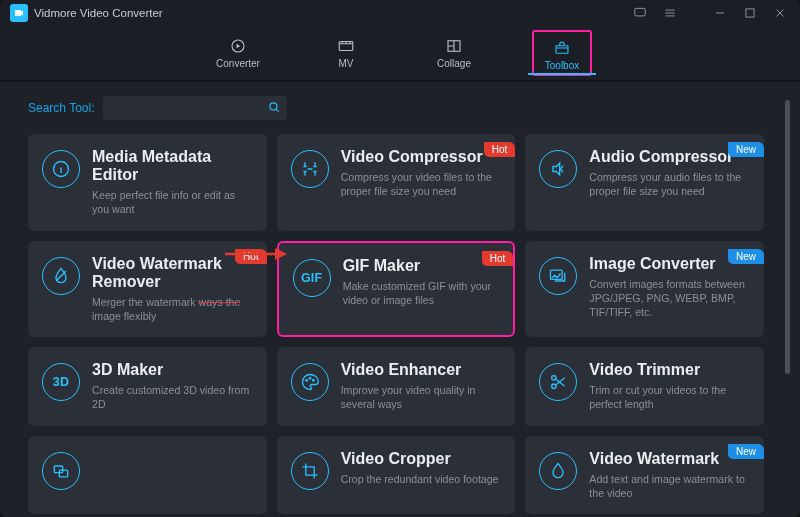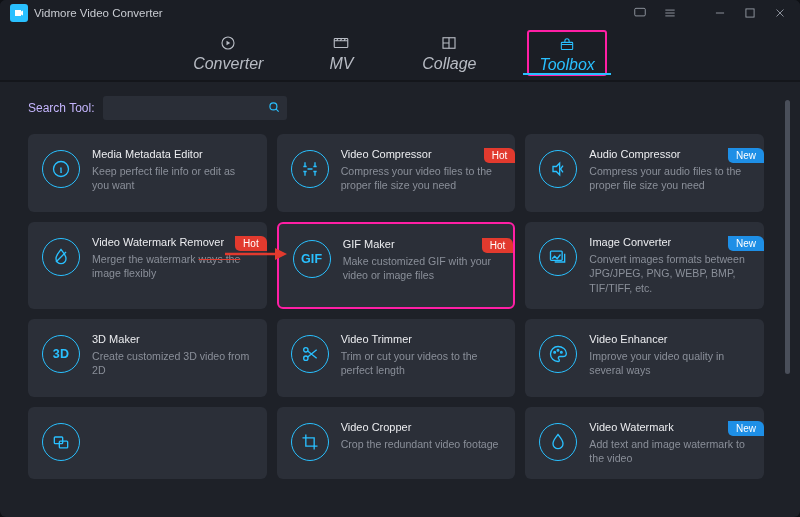--- a/index.html
+++ b/index.html
@@ -44,37 +44,37 @@
   
   .tabs{
     height:56px;background:var(--top);border-bottom:2px solid #14161b;
     display:flex;align-items:stretch;justify-content:center;gap:48px;
   }
   .tab{
     display:flex;flex-direction:column;align-items:center;justify-content:center;
     gap:3px;color:#b8bcc4;min-width:60px;position:relative;cursor:pointer;
   }
   .tab svg{width:22px;height:18px;stroke:#b8bcc4;fill:none;stroke-width:1.5;}
-  .tab span{font-size:16px;font-style:italic;}
+  .tab span{font-size:10px;}
   .tab.active{color:var(--accent);}
   .tab.active svg{stroke:var(--accent);}
   .tab.active::after{
     content:"";position:absolute;bottom:-1px;left:-6px;right:-6px;height:2px;
     background:var(--accent);
   }
   .tab.highlight{
     border:2px solid var(--magenta);border-radius:3px;padding:4px 10px 0;
     margin-top:4px;margin-bottom:4px;
   }
   
   .content{
     flex:1;padding:14px 10px 0 28px;position:relative;overflow:hidden;
   }
   .search-row{display:flex;align-items:center;gap:8px;margin-bottom:14px;}
-  .search-label{color:#c4b5fd;font-size:12px;}
+  .search-label{color:#0ea5e9;font-size:12px;}
   .search-box{
     flex:0 0 180px;height:24px;background:#2a2e37;border-radius:3px;
     display:flex;align-items:center;padding:0 6px;justify-content:space-between;
   }
   .search-box input{
     flex:1;background:transparent;border:none;outline:none;color:var(--text);
     font-size:11.5px;min-width:0;
   }
   .search-box .sicon svg{width:14px;height:14px;stroke:var(--accent);fill:none;stroke-width:2;}
   .grid{
@@ -89,24 +89,24 @@
   .card .cicon{
     flex:0 0 38px;width:38px;height:38px;border:1.6px solid var(--accent);
     border-radius:50%;display:flex;align-items:center;justify-content:center;
     margin-top:2px;
   }
   .card .cicon.text{
     color:var(--accent);font-weight:600;font-size:12.5px;letter-spacing:.2px;
   }
   .card .cicon svg{width:20px;height:20px;stroke:var(--accent);fill:none;stroke-width:1.6;}
   .card .ctext{flex:1;min-width:0;}
-  .card .ctitle{color:#ecedf0;font-size:11px;font-weight:400;margin-bottom:4px;}
+  .card .ctitle{color:#ecedf0;font-size:16px;font-weight:700;margin-bottom:4px;}
   .card .cdesc{color:var(--text-dim);font-size:10.6px;line-height:1.35;}
   .badge{
-    position:absolute;top:14px;right:0;padding:2px 8px;font-size:10px;color:#fff;
+    position:absolute;top:8px;right:0;padding:2px 8px;font-size:10px;color:#fff;
     border-top-right-radius:6px;border-bottom-left-radius:5px;
   }
   .badge.hot{background:var(--hot);}
   .badge.new{background:var(--new);}
   .card.highlight{border:2px solid var(--magenta);}
   .strike{text-decoration:line-through;text-decoration-color:#e23a2e;}
   
   .arrow{
     position:absolute;pointer-events:none;
   }
@@ -298,46 +298,46 @@
         <div class="cicon text">3D</div>
         <div class="ctext">
           <div class="ctitle">3D Maker</div>
           <div class="cdesc">Create customized 3D video from 2D</div>
         </div>
       </div>
 
       <div class="card">
         <div class="cicon">
           <svg viewBox="0 0 24 24">
-              <circle cx="7" cy="7" r="2.6"></circle>
-              <circle cx="7" cy="17" r="2.6"></circle>
-              <path d="M9.2 8.3L20 17M9.2 15.7L20 7"></path>
-            </svg>
-        </div>
-        <div class="ctext">
-          <div class="ctitle">Video Trimmer</div>
-          <div class="cdesc">Trim or cut your videos to the perfect length</div>
-        </div>
-      </div>
-
-      <div class="card">
-        <div class="cicon">
-          <svg viewBox="0 0 24 24">
               <path d="M12 3a9 9 0 1 0 0 18c2 0 2-2 .7-3.2-1-1 0-2.8 1.6-2.8H18a4 4 0 0 0 4-4C22 6.6 17.5 3 12 3z"></path>
               <circle cx="8" cy="10" r="1"></circle>
               <circle cx="12" cy="7.5" r="1"></circle>
               <circle cx="16" cy="10" r="1"></circle>
             </svg>
         </div>
         <div class="ctext">
           <div class="ctitle">Video Enhancer</div>
           <div class="cdesc">Improve your video quality in several ways</div>
         </div>
       </div>
 
+      <div class="card">
+        <div class="cicon">
+          <svg viewBox="0 0 24 24">
+              <circle cx="7" cy="7" r="2.6"></circle>
+              <circle cx="7" cy="17" r="2.6"></circle>
+              <path d="M9.2 8.3L20 17M9.2 15.7L20 7"></path>
+            </svg>
+        </div>
+        <div class="ctext">
+          <div class="ctitle">Video Trimmer</div>
+          <div class="cdesc">Trim or cut your videos to the perfect length</div>
+        </div>
+      </div>
+
       <div class="card cut">
         <div class="cicon">
           <svg viewBox="0 0 24 24">
               <rect x="4" y="6" width="10" height="8" rx="1"></rect>
               <rect x="10" y="11" width="10" height="8" rx="1"></rect>
             </svg>
         </div>
       </div>
 
       <div class="card cut">

